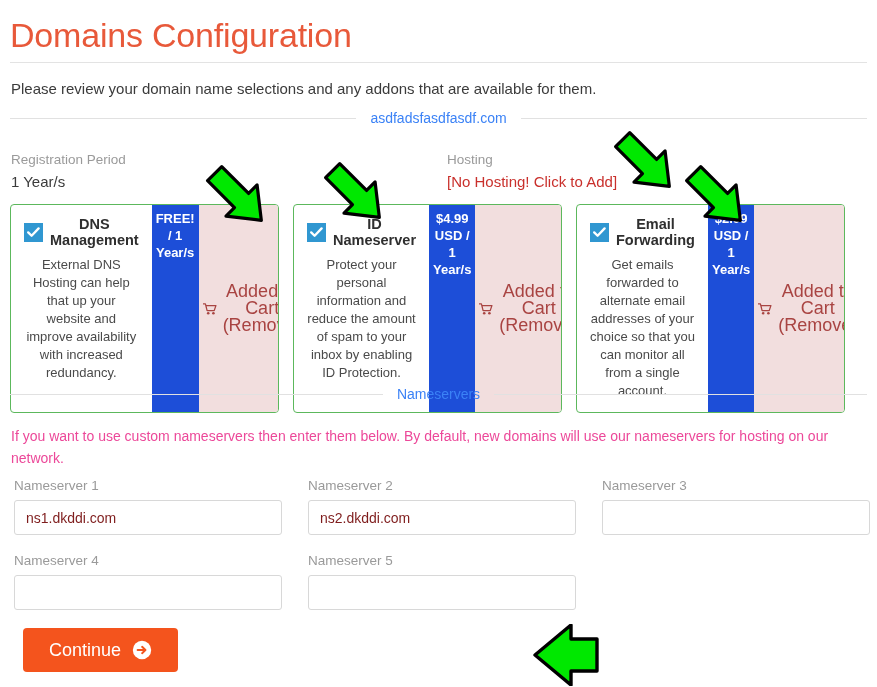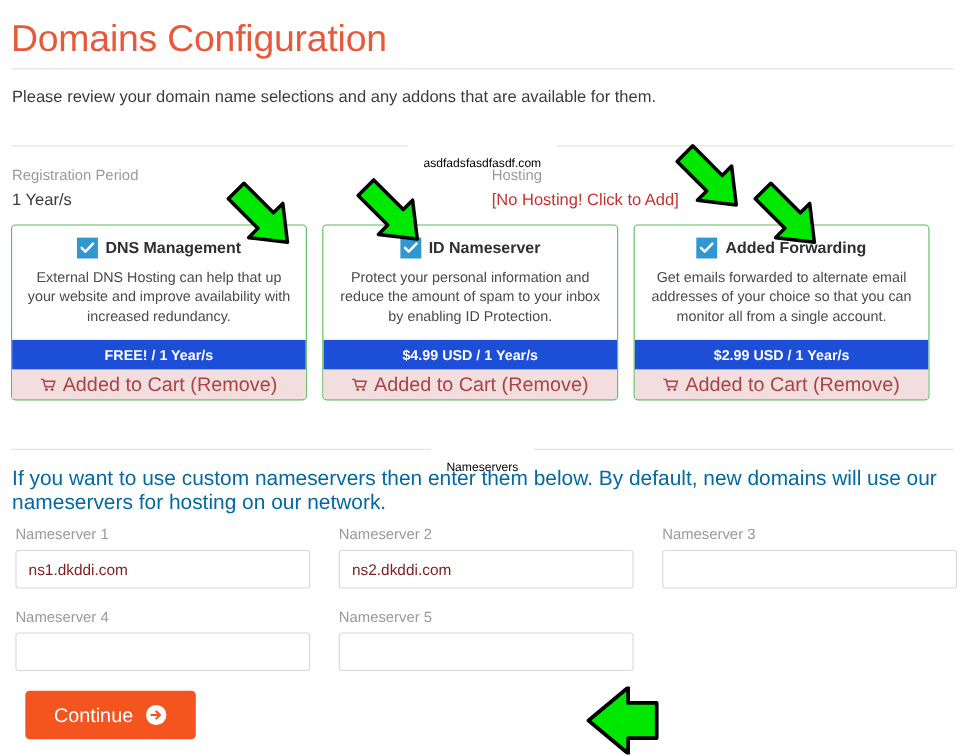--- a/index.html
+++ b/index.html
@@ -30,21 +30,21 @@
     white-space: nowrap;
   }
 
   
   .divider-head {
     position: absolute; left: 10px; width: 857px;
     display: flex; align-items: center; gap: 14px;
   }
   .divider-head .rule { flex: 1; height: 1px; background: #e1e1e1; }
   .divider-head .label {
-    font-size: 11px; color: #000000; white-space: nowrap; margin-top: 33px;
+    font-size: 14px; color: #3b82f6; white-space: nowrap;
   }
   #domain-head { top: 110px; }
   #nameservers-head { top: 386px; }
 
   
   .field-block { position: absolute; }
   .field-label {
     font-size: 13.5px; color: #9a9a9a; line-height: 18px;
     white-space: nowrap;
   }
@@ -58,21 +58,21 @@
 
   
   .cards { position: absolute; left: 10px; top: 204px; width: 857px;
            display: flex; gap: 14px; }
   .card {
     width: 269px;
     border: 1px solid #5cb85c;
     border-radius: 4px;
     background: #ffffff;
     overflow: hidden;
-    display: flex; flex-direction: column;
+    display: flex; flex-direction: row;
   }
   .card-body { padding: 11px 13px 12px; text-align: center; }
   .card-head {
     display: flex; align-items: center; justify-content: center;
     gap: 7px; margin-bottom: 8px;
   }
   .chk {
     width: 19px; height: 19px; background: #3097d1;
     display: inline-flex; align-items: center; justify-content: center;
     flex: 0 0 auto;
@@ -91,21 +91,21 @@
     background: #f2dede; color: #a94442;
     font-size: 18px; text-align: center;
     padding: 5px 4px; line-height: 17px;
     display: flex; align-items: center; justify-content: center; gap: 6px;
   }
   .cart-icon { display: inline-flex; }
 
   
   .ns-intro {
     position: absolute; left: 11px; top: 425px; width: 848px;
-    font-size: 19px; line-height: 22px; color: #0369a1;
+    font-size: 14px; line-height: 22px; color: #ec4899;
   }
   .ns-grid {
     position: absolute; left: 14px; top: 476px; width: 857px;
     display: flex; flex-wrap: wrap; gap: 8px 26px;
   }
   .ns-field { width: 268px; margin-bottom: 8px; }
   .ns-label {
     font-size: 13.5px; color: #9a9a9a; line-height: 20px;
     margin-bottom: 4px; white-space: nowrap;
   }
@@ -212,21 +212,21 @@
     </div>
 
     <div class="card">
       <div class="card-body">
         <div class="card-head">
           <span class="chk">
             <svg width="13" height="11" viewBox="0 0 13 11" aria-hidden="true">
               <path d="M1.2 5.4 L4.6 8.8 L11.6 1.4" stroke="#ffffff" stroke-width="2.3" fill="none" stroke-linecap="round" stroke-linejoin="round"></path>
             </svg>
           </span>
-          <span class="card-title">Added Forwarding</span>
+          <span class="card-title">Email Forwarding</span>
         </div>
         <div class="card-desc">Get emails forwarded to alternate email addresses of your choice so that you can monitor all from a single account.</div>
       </div>
       <div class="card-price">$2.99 USD / 1 Year/s</div>
       <div class="card-cart">
         <span class="cart-icon">
           <svg width="14" height="12" viewBox="0 0 14 12" aria-hidden="true">
             <path d="M0.3 0.8 H2.4 L4.1 7.6 H11.2 L12.9 2.6 H3.1" stroke="#a94442" stroke-width="1.3" fill="none" stroke-linejoin="round" stroke-linecap="round"></path>
             <circle cx="5.2" cy="10.2" r="1.3" fill="#a94442"></circle>
             <circle cx="10.4" cy="10.2" r="1.3" fill="#a94442"></circle>

